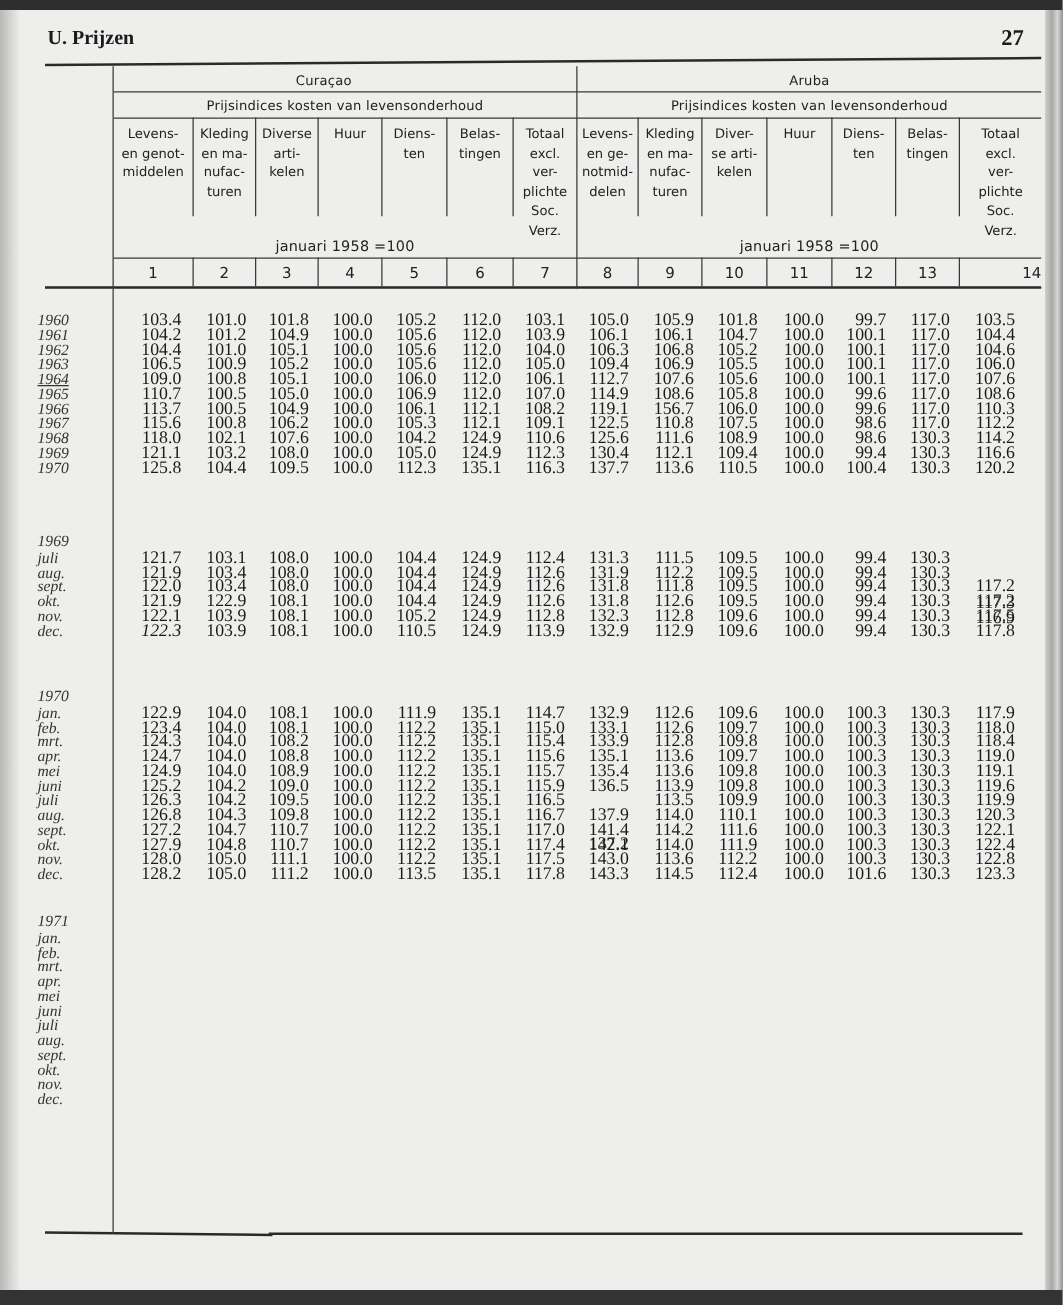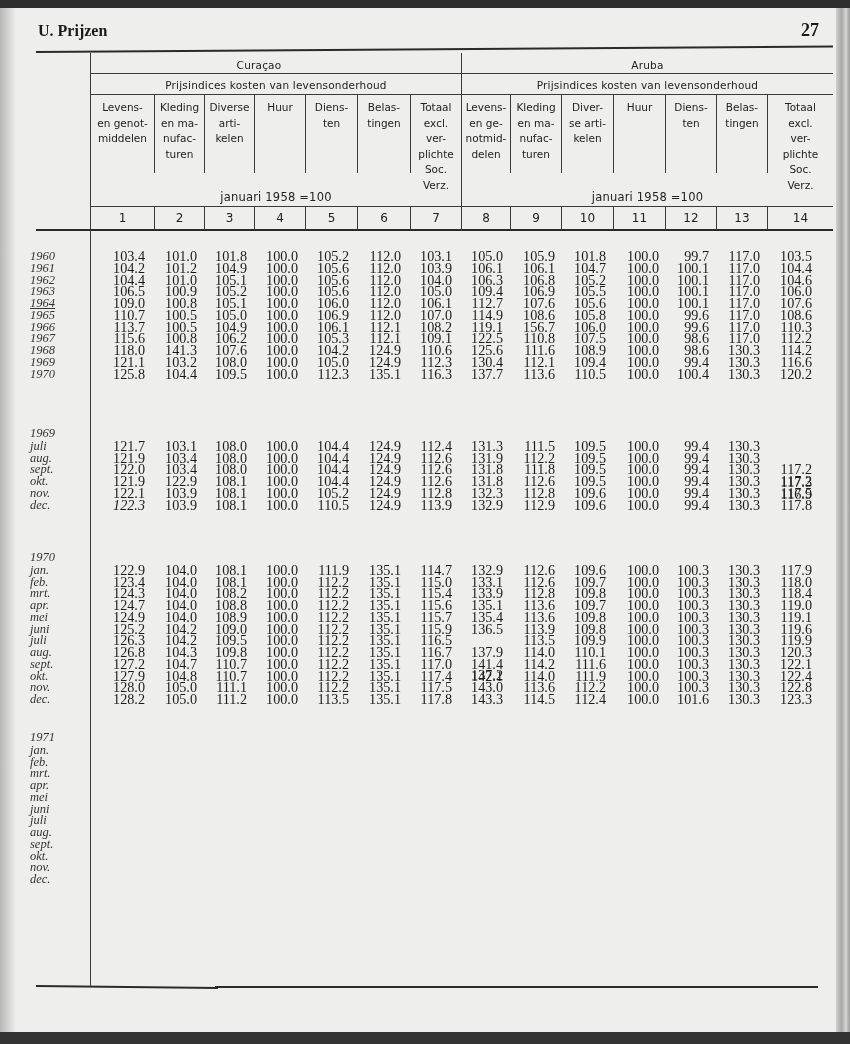--- a/index.html
+++ b/index.html
@@ -174,21 +174,21 @@
   <div class="colnum" style="left:255px;width:50px;">4</div>
   <div class="colnum" style="left:306px;width:51px;">5</div>
   <div class="colnum" style="left:358px;width:52px;">6</div>
   <div class="colnum" style="left:411px;width:50px;">7</div>
   <div class="colnum" style="left:462px;width:48px;">8</div>
   <div class="colnum" style="left:511px;width:50px;">9</div>
   <div class="colnum" style="left:562px;width:51px;">10</div>
   <div class="colnum" style="left:614px;width:51px;">11</div>
   <div class="colnum" style="left:666px;width:50px;">12</div>
   <div class="colnum" style="left:717px;width:50px;">13</div>
-  <div class="colnum" style="left:768px;width:65px;">14</div>
+  <div class="colnum" style="left:768px;width:65px;text-align:right;">14</div>
 </div>
 
 <div id="table-body">
     <div class="rowlabel" style="top: 250px;">1960</div>
     <div class="cell" style="top: 250px; left: 95px; width: 50px;">103.4</div>
     <div class="cell" style="top: 250px; left: 147px; width: 50px;">101.0</div>
     <div class="cell" style="top: 250px; left: 197px; width: 50px;">101.8</div>
     <div class="cell" style="top: 250px; left: 248px; width: 50px;">100.0</div>
     <div class="cell" style="top: 250px; left: 299px; width: 50px;">105.2</div>
     <div class="cell" style="top: 250px; left: 351px; width: 50px;">112.0</div>
@@ -300,21 +300,21 @@
     <div class="cell" style="top: 332.25px; left: 402px; width: 50px;">109.1</div>
     <div class="cell" style="top: 332.25px; left: 453px; width: 50px;">122.5</div>
     <div class="cell" style="top: 332.25px; left: 505px; width: 50px;">110.8</div>
     <div class="cell" style="top: 332.25px; left: 556px; width: 50px;">107.5</div>
     <div class="cell" style="top: 332.25px; left: 609px; width: 50px;">100.0</div>
     <div class="cell" style="top: 332.25px; left: 659px; width: 50px;">98.6</div>
     <div class="cell" style="top: 332.25px; left: 710px; width: 50px;">117.0</div>
     <div class="cell" style="top: 332.25px; left: 762px; width: 50px;">112.2</div>
     <div class="rowlabel" style="top: 344px;">1968</div>
     <div class="cell" style="top: 344px; left: 95px; width: 50px;">118.0</div>
-    <div class="cell" style="top: 344px; left: 147px; width: 50px;">141.3</div>
+    <div class="cell" style="top: 344px; left: 147px; width: 50px;">102.1</div>
     <div class="cell" style="top: 344px; left: 197px; width: 50px;">107.6</div>
     <div class="cell" style="top: 344px; left: 248px; width: 50px;">100.0</div>
     <div class="cell" style="top: 344px; left: 299px; width: 50px;">104.2</div>
     <div class="cell" style="top: 344px; left: 351px; width: 50px;">124.9</div>
     <div class="cell" style="top: 344px; left: 402px; width: 50px;">110.6</div>
     <div class="cell" style="top: 344px; left: 453px; width: 50px;">125.6</div>
     <div class="cell" style="top: 344px; left: 505px; width: 50px;">111.6</div>
     <div class="cell" style="top: 344px; left: 556px; width: 50px;">108.9</div>
     <div class="cell" style="top: 344px; left: 609px; width: 50px;">100.0</div>
     <div class="cell" style="top: 344px; left: 659px; width: 50px;">98.6</div>

